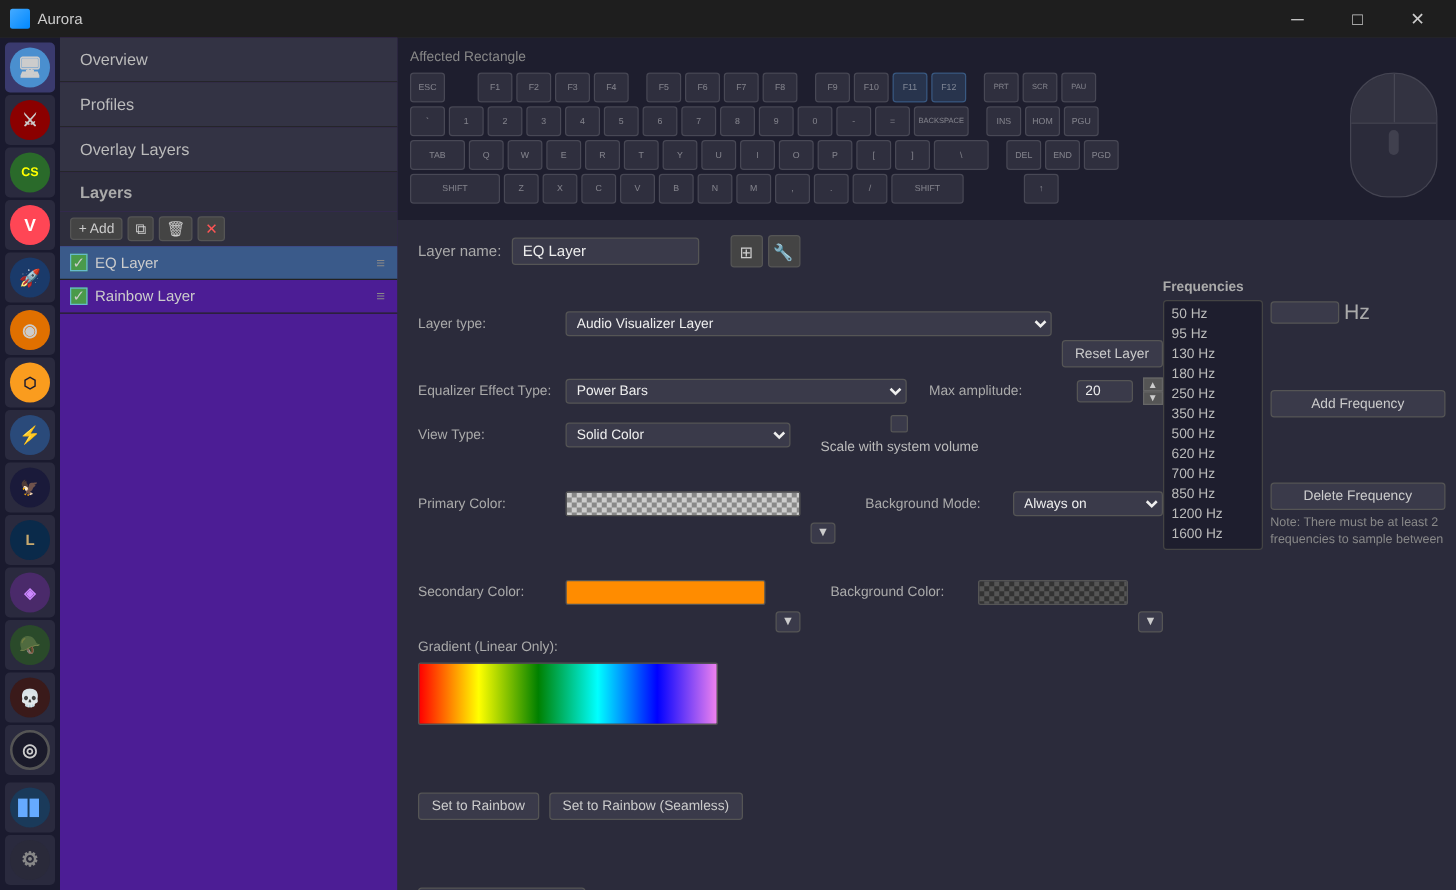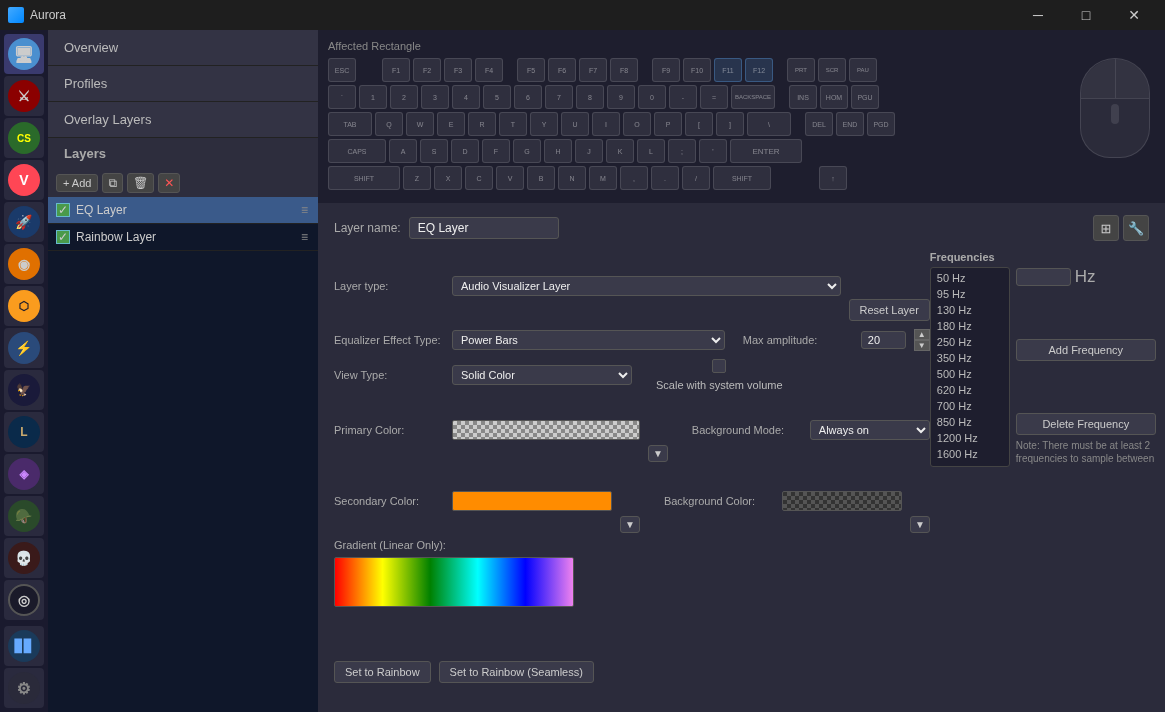--- a/index.html
+++ b/index.html
@@ -93,21 +93,21 @@
       display: flex;
       align-items: center;
       justify-content: center;
       font-size: 14px;
       font-weight: bold;
     }
 
     
     .panels-sidebar {
       width: 270px;
-      background: #0f172a;
+      background: #4c1d95;
       flex-shrink: 0;
       display: flex;
       flex-direction: column;
     }
 
     .sidebar-nav-item {
       padding: 10px 16px;
       cursor: pointer;
       color: #bbb;
       background: #333344;
@@ -278,23 +278,24 @@
     
     .settings-panel {
       flex: 1;
       padding: 12px 16px;
       overflow-y: auto;
       background: #2b2b3b;
     }
 
     .settings-header {
       display: flex;
-      justify-content: space-between;
+      justify-content: flex-start;
       align-items: center;
       margin-bottom: 10px;
+      gap: 25px;
     }
     .layer-name-row {
       display: flex;
       align-items: center;
       gap: 8px;
     }
     .layer-name-label {
       color: #aaa;
       font-size: 12px;
     }
@@ -653,35 +654,20 @@
             <div class="key">P</div>
             <div class="key">[</div>
             <div class="key">]</div>
             <div class="key wide">\</div>
             <div style="width:8px;"></div>
             <div class="key" style="font-size:7px;">DEL</div>
             <div class="key" style="font-size:7px;">END</div>
             <div class="key" style="font-size:7px;">PGD</div>
           </div>
 
-          <div class="kb-row">
-            <div class="key wider" style="font-size:7px;">CAPS</div>
-            <div class="key">A</div>
-            <div class="key">S</div>
-            <div class="key">D</div>
-            <div class="key">F</div>
-            <div class="key">G</div>
-            <div class="key">H</div>
-            <div class="key">J</div>
-            <div class="key">K</div>
-            <div class="key">L</div>
-            <div class="key">;</div>
-            <div class="key">'</div>
-            <div class="key widest" style="font-size:8px;">ENTER</div>
-          </div>
 
           <div class="kb-row">
             <div class="key widest" style="font-size:7px;">SHIFT</div>
             <div class="key">Z</div>
             <div class="key">X</div>
             <div class="key">C</div>
             <div class="key">V</div>
             <div class="key">B</div>
             <div class="key">N</div>
             <div class="key">M</div>

